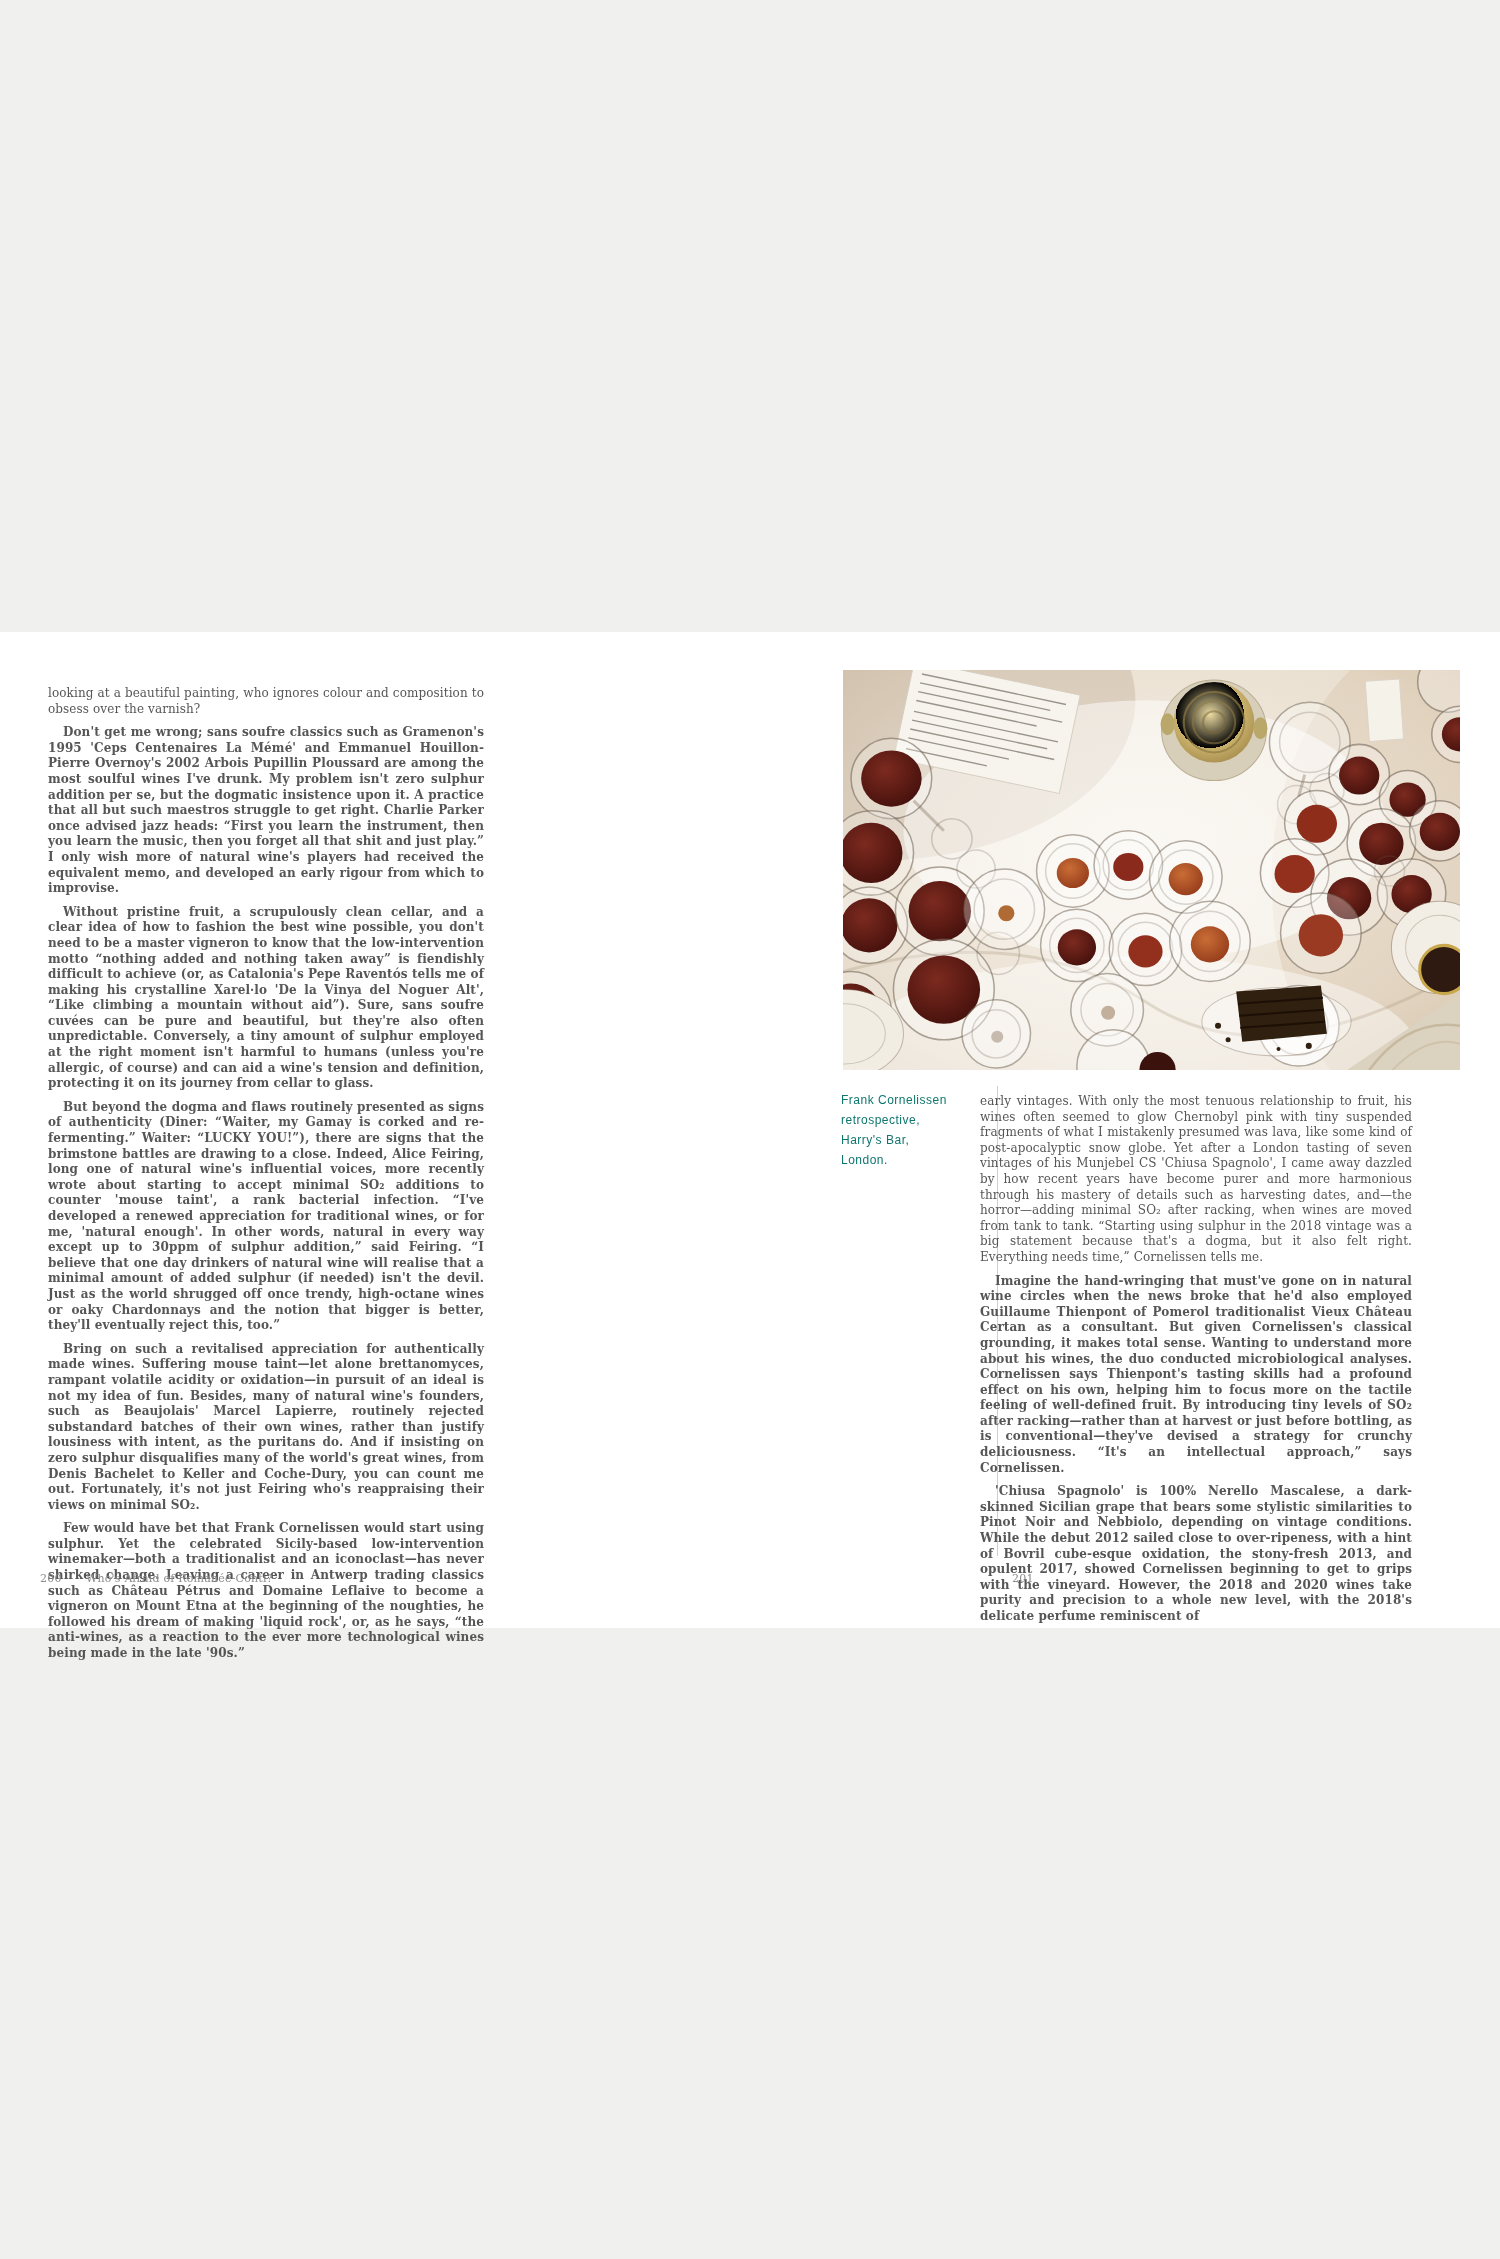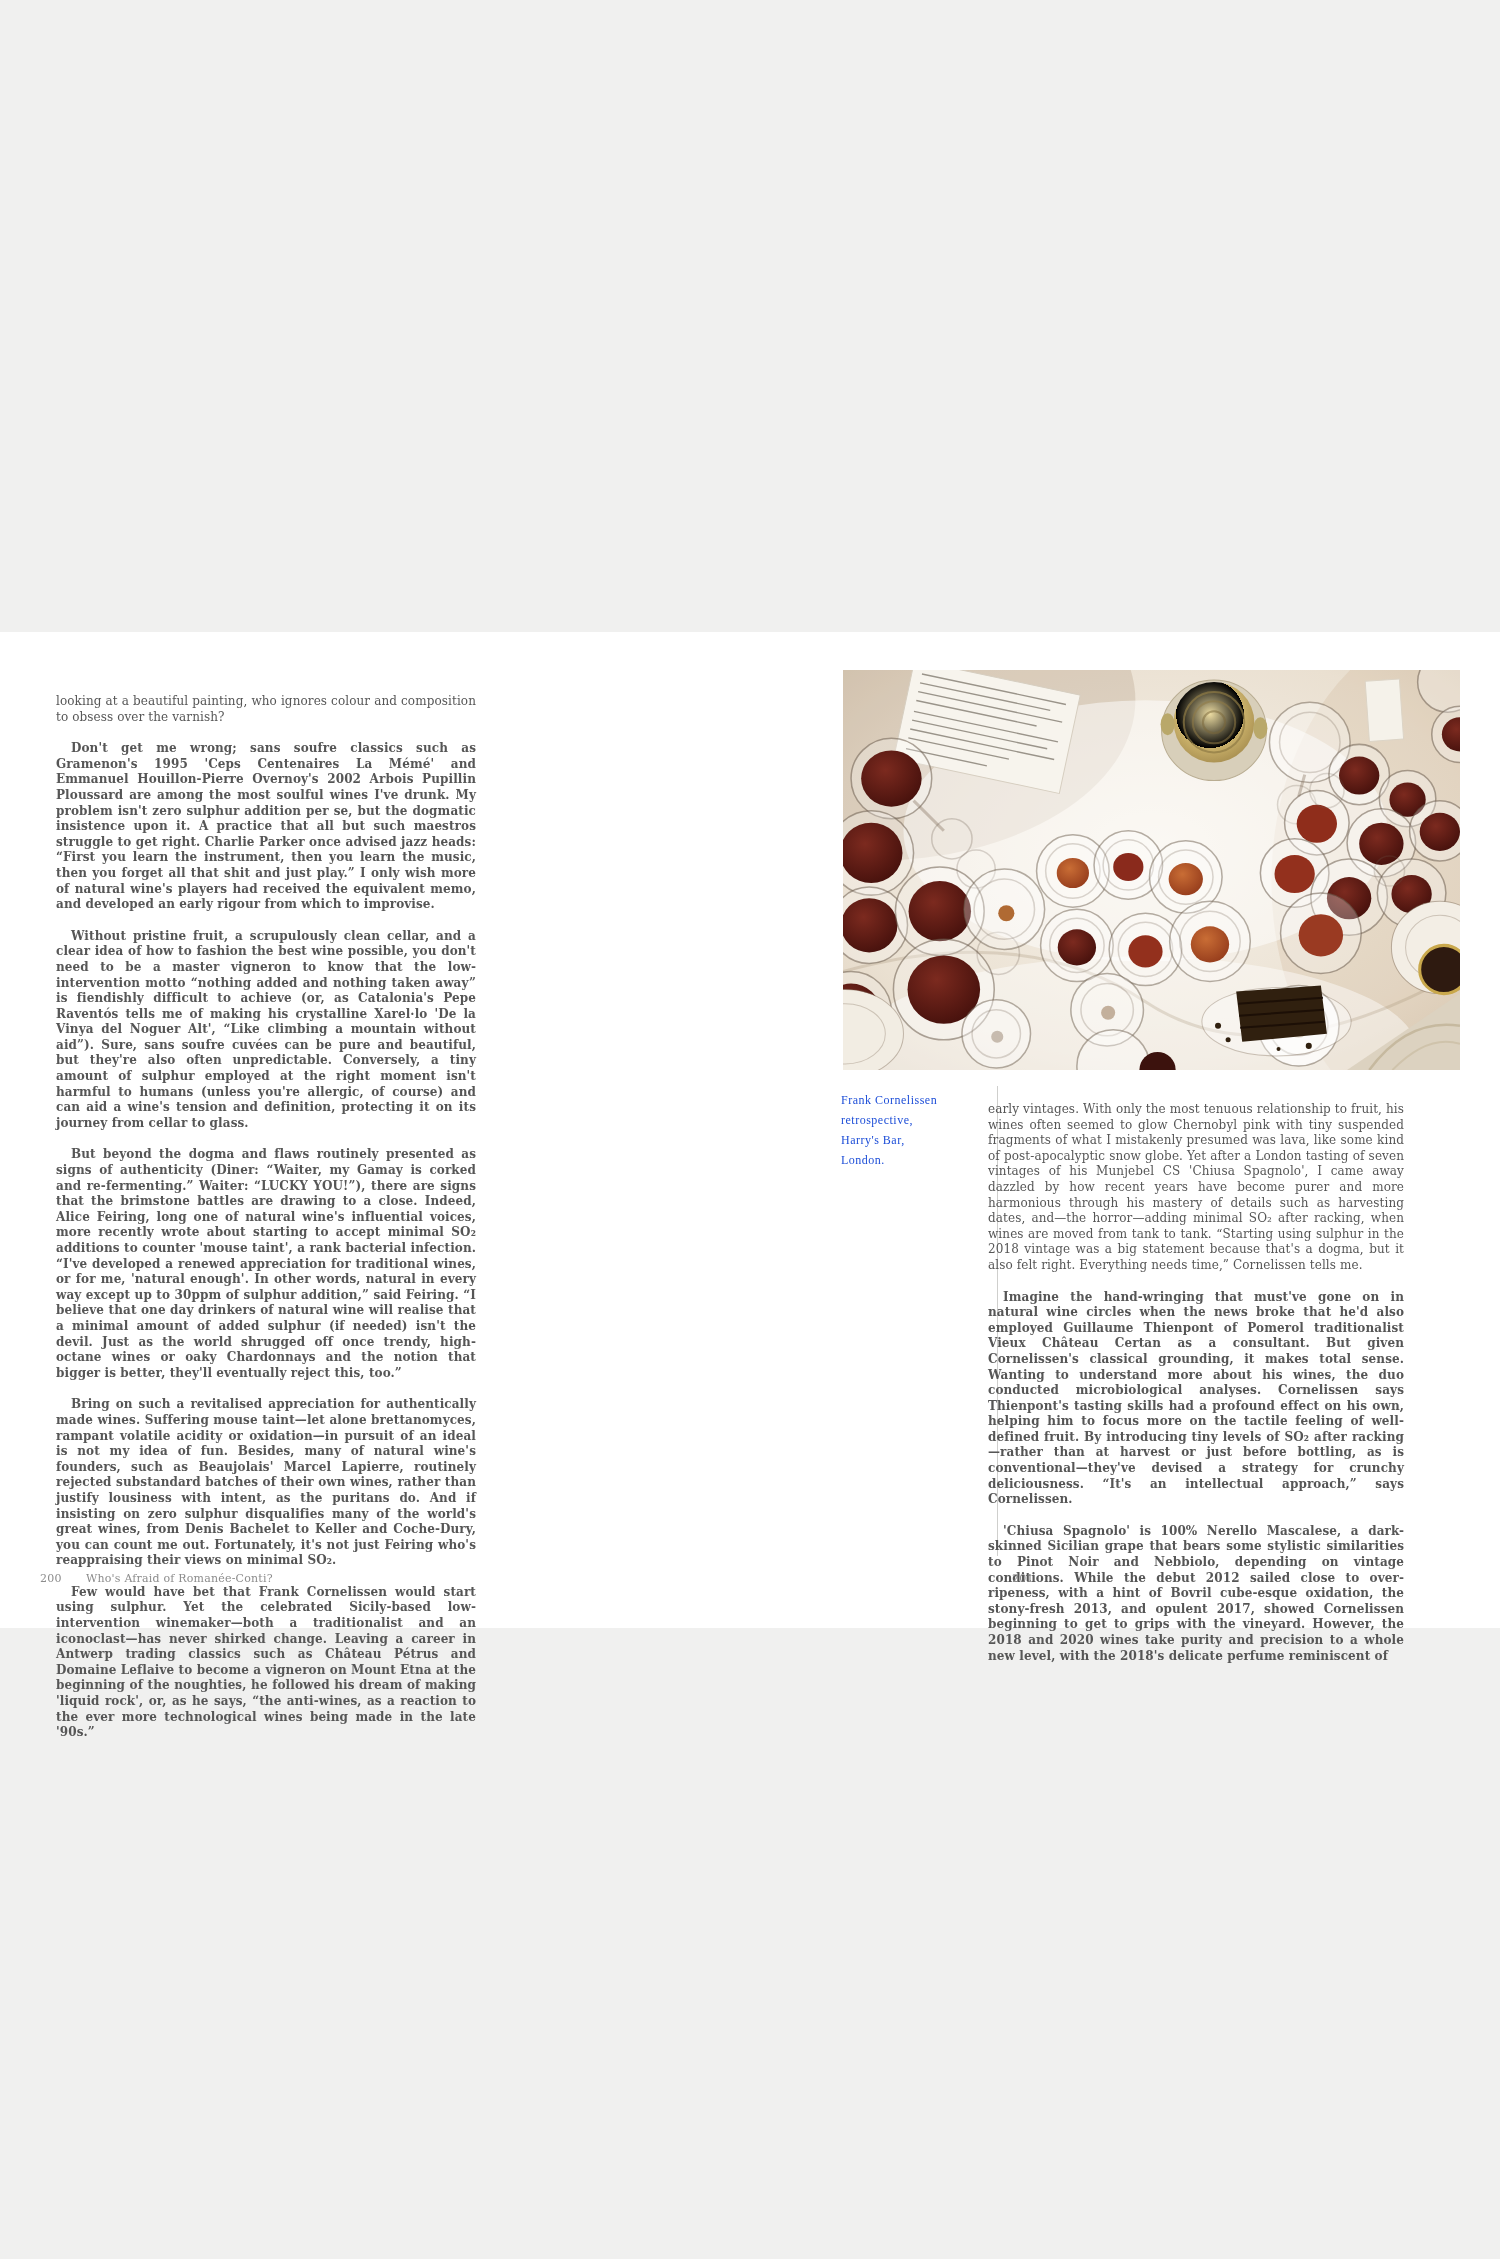--- a/index.html
+++ b/index.html
@@ -11,34 +11,34 @@
   }
   .spread{
     position:absolute;left:0;top:632px;width:1500px;height:996px;
     background:#ffffff;
   }
   .bodytext{
     position:absolute;
     font-size:12px;line-height:15.6px;color:#565656;
     text-align:justify;letter-spacing:0.1px;
   }
-  .bodytext p{margin:16px;}
+  .bodytext p{margin:8px;}
   .bodytext p.indent{text-indent:15px;font-weight:bold;}
   .leftcol{left:40px;top:46px;width:452px;}
   .rightcol{left:972px;top:454px;width:448px;}
   .photo{
     position:absolute;left:843px;top:38px;width:617px;height:400px;
     overflow:hidden;background:#e9e1d4;
   }
   .photo svg{display:block;width:100%;height:100%;}
   .caption{
     position:absolute;left:841px;top:458px;width:150px;
-    font-family:Liberation Serif, serif;
+    font-family:Liberation Sans, sans-serif;
     font-size:12px;line-height:20px;letter-spacing:0.5px;
-    color:#1d4ed8;white-space:pre-line;
+    color:#0f766e;white-space:pre-line;
   }
   .vrule{
     position:absolute;left:997px;top:454px;width:1px;height:470px;
     background:#cfcfcd;
   }
   .footer{
     position:absolute;top:940px;
     font-size:11px;color:#8c8c8c;letter-spacing:0.2px;
   }
   .footer-left{left:40px;width:452px;}

